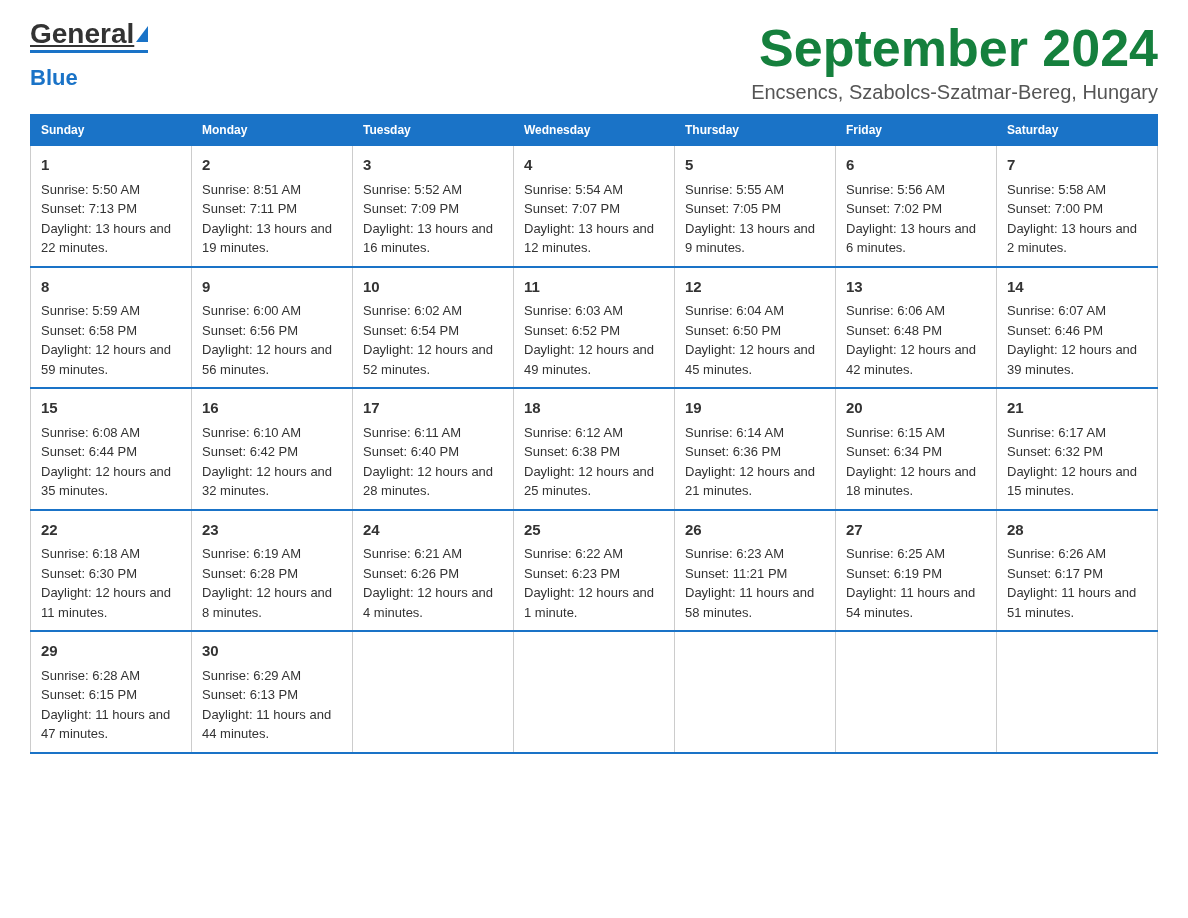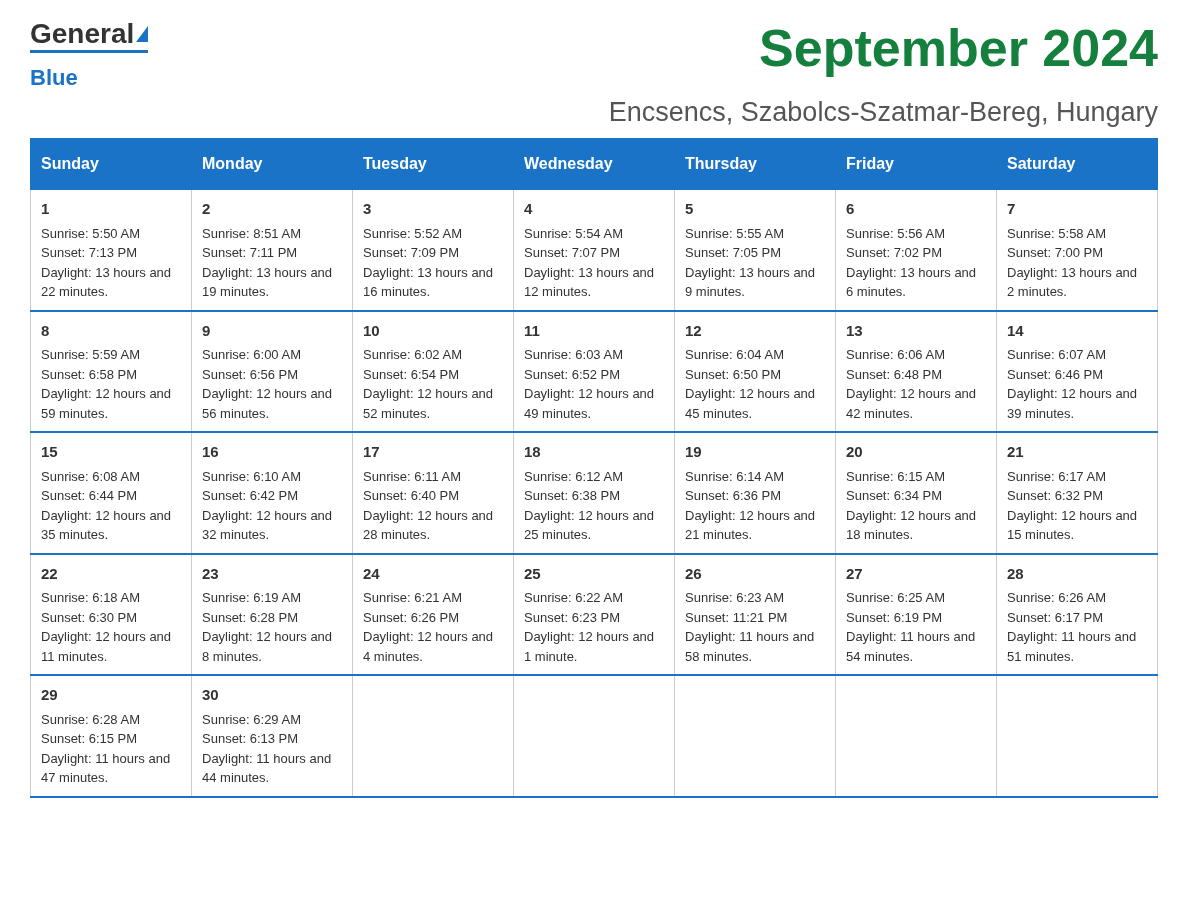--- a/index.html
+++ b/index.html
@@ -50,34 +50,34 @@
     .title-section {
       text-align: right;
     }
     .month-title {
       font-size: 52px;
       font-weight: bold;
       color: #15803d;
       line-height: 1.1;
     }
     .subtitle {
-      font-size: 27px;
+      font-size: 20px;
       color: #555;
-      margin-top: 20px;
+      margin-top: 4px;
     }
     .calendar {
       width: 100%;
       border-collapse: collapse;
       margin-top: 10px;
     }
     .calendar thead tr th {
       background: #1a73c7;
       color: #fff;
-      padding: 16px 10px;
-      font-size: 16px;
+      padding: 8px 10px;
+      font-size: 12px;
       font-weight: bold;
       text-align: left;
       border: 1px solid #1a73c7;
     }
     .calendar tbody tr td {
       vertical-align: top;
       padding: 8px 10px;
       border: 1px solid #ccc;
       font-size: 13px;
       color: #333;
@@ -96,21 +96,21 @@
     }
     .calendar tbody tr {
       border-bottom: 2px solid #1a73c7;
     }
   </style>
 </head>
 <body>
 
 <div class="header">
   <div class="logo">
-    <div style="display:flex; align-items:center;">
+    <div style="display:flex; align-items:center;text-decoration:underline;">
       <span class="logo-text">General</span>
       <span class="logo-triangle"></span>
     </div>
     <div class="logo-line"></div>
     <span class="logo-blue">Blue</span>
   </div>
   <div class="title-section">
     <div class="month-title">September 2024</div>
     <div class="subtitle">Encsencs, Szabolcs-Szatmar-Bereg, Hungary</div>
   </div>

